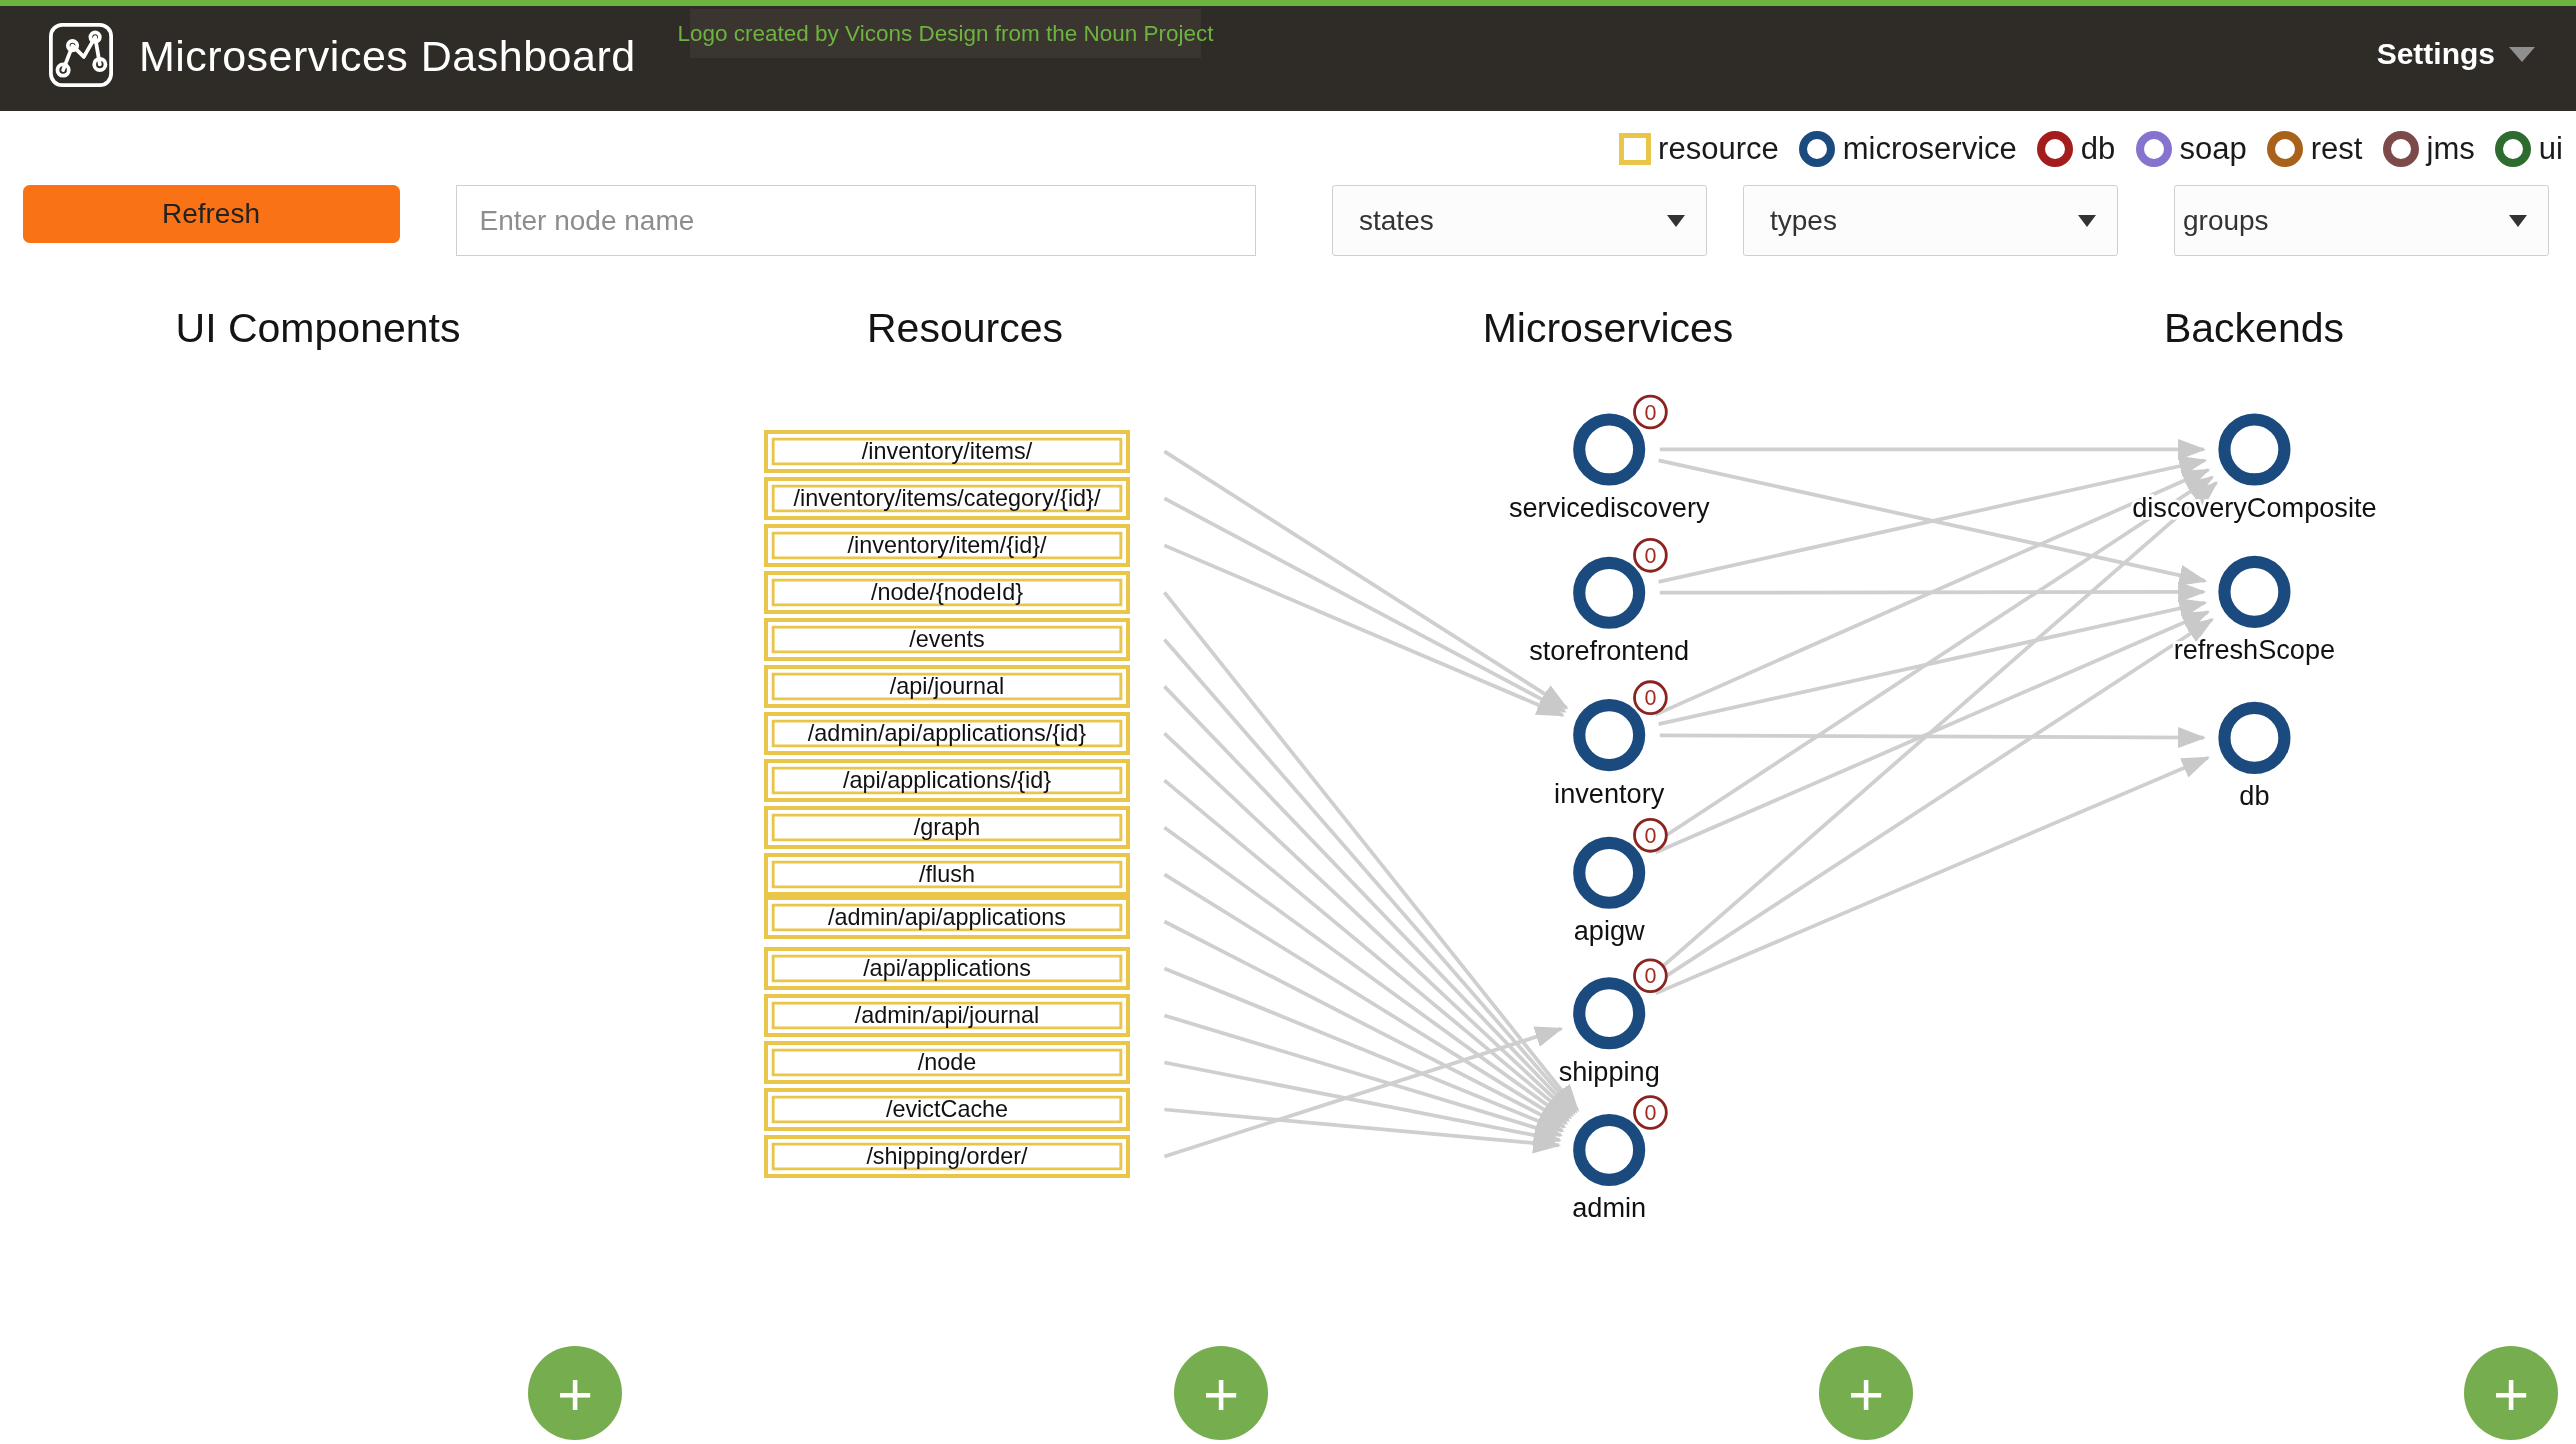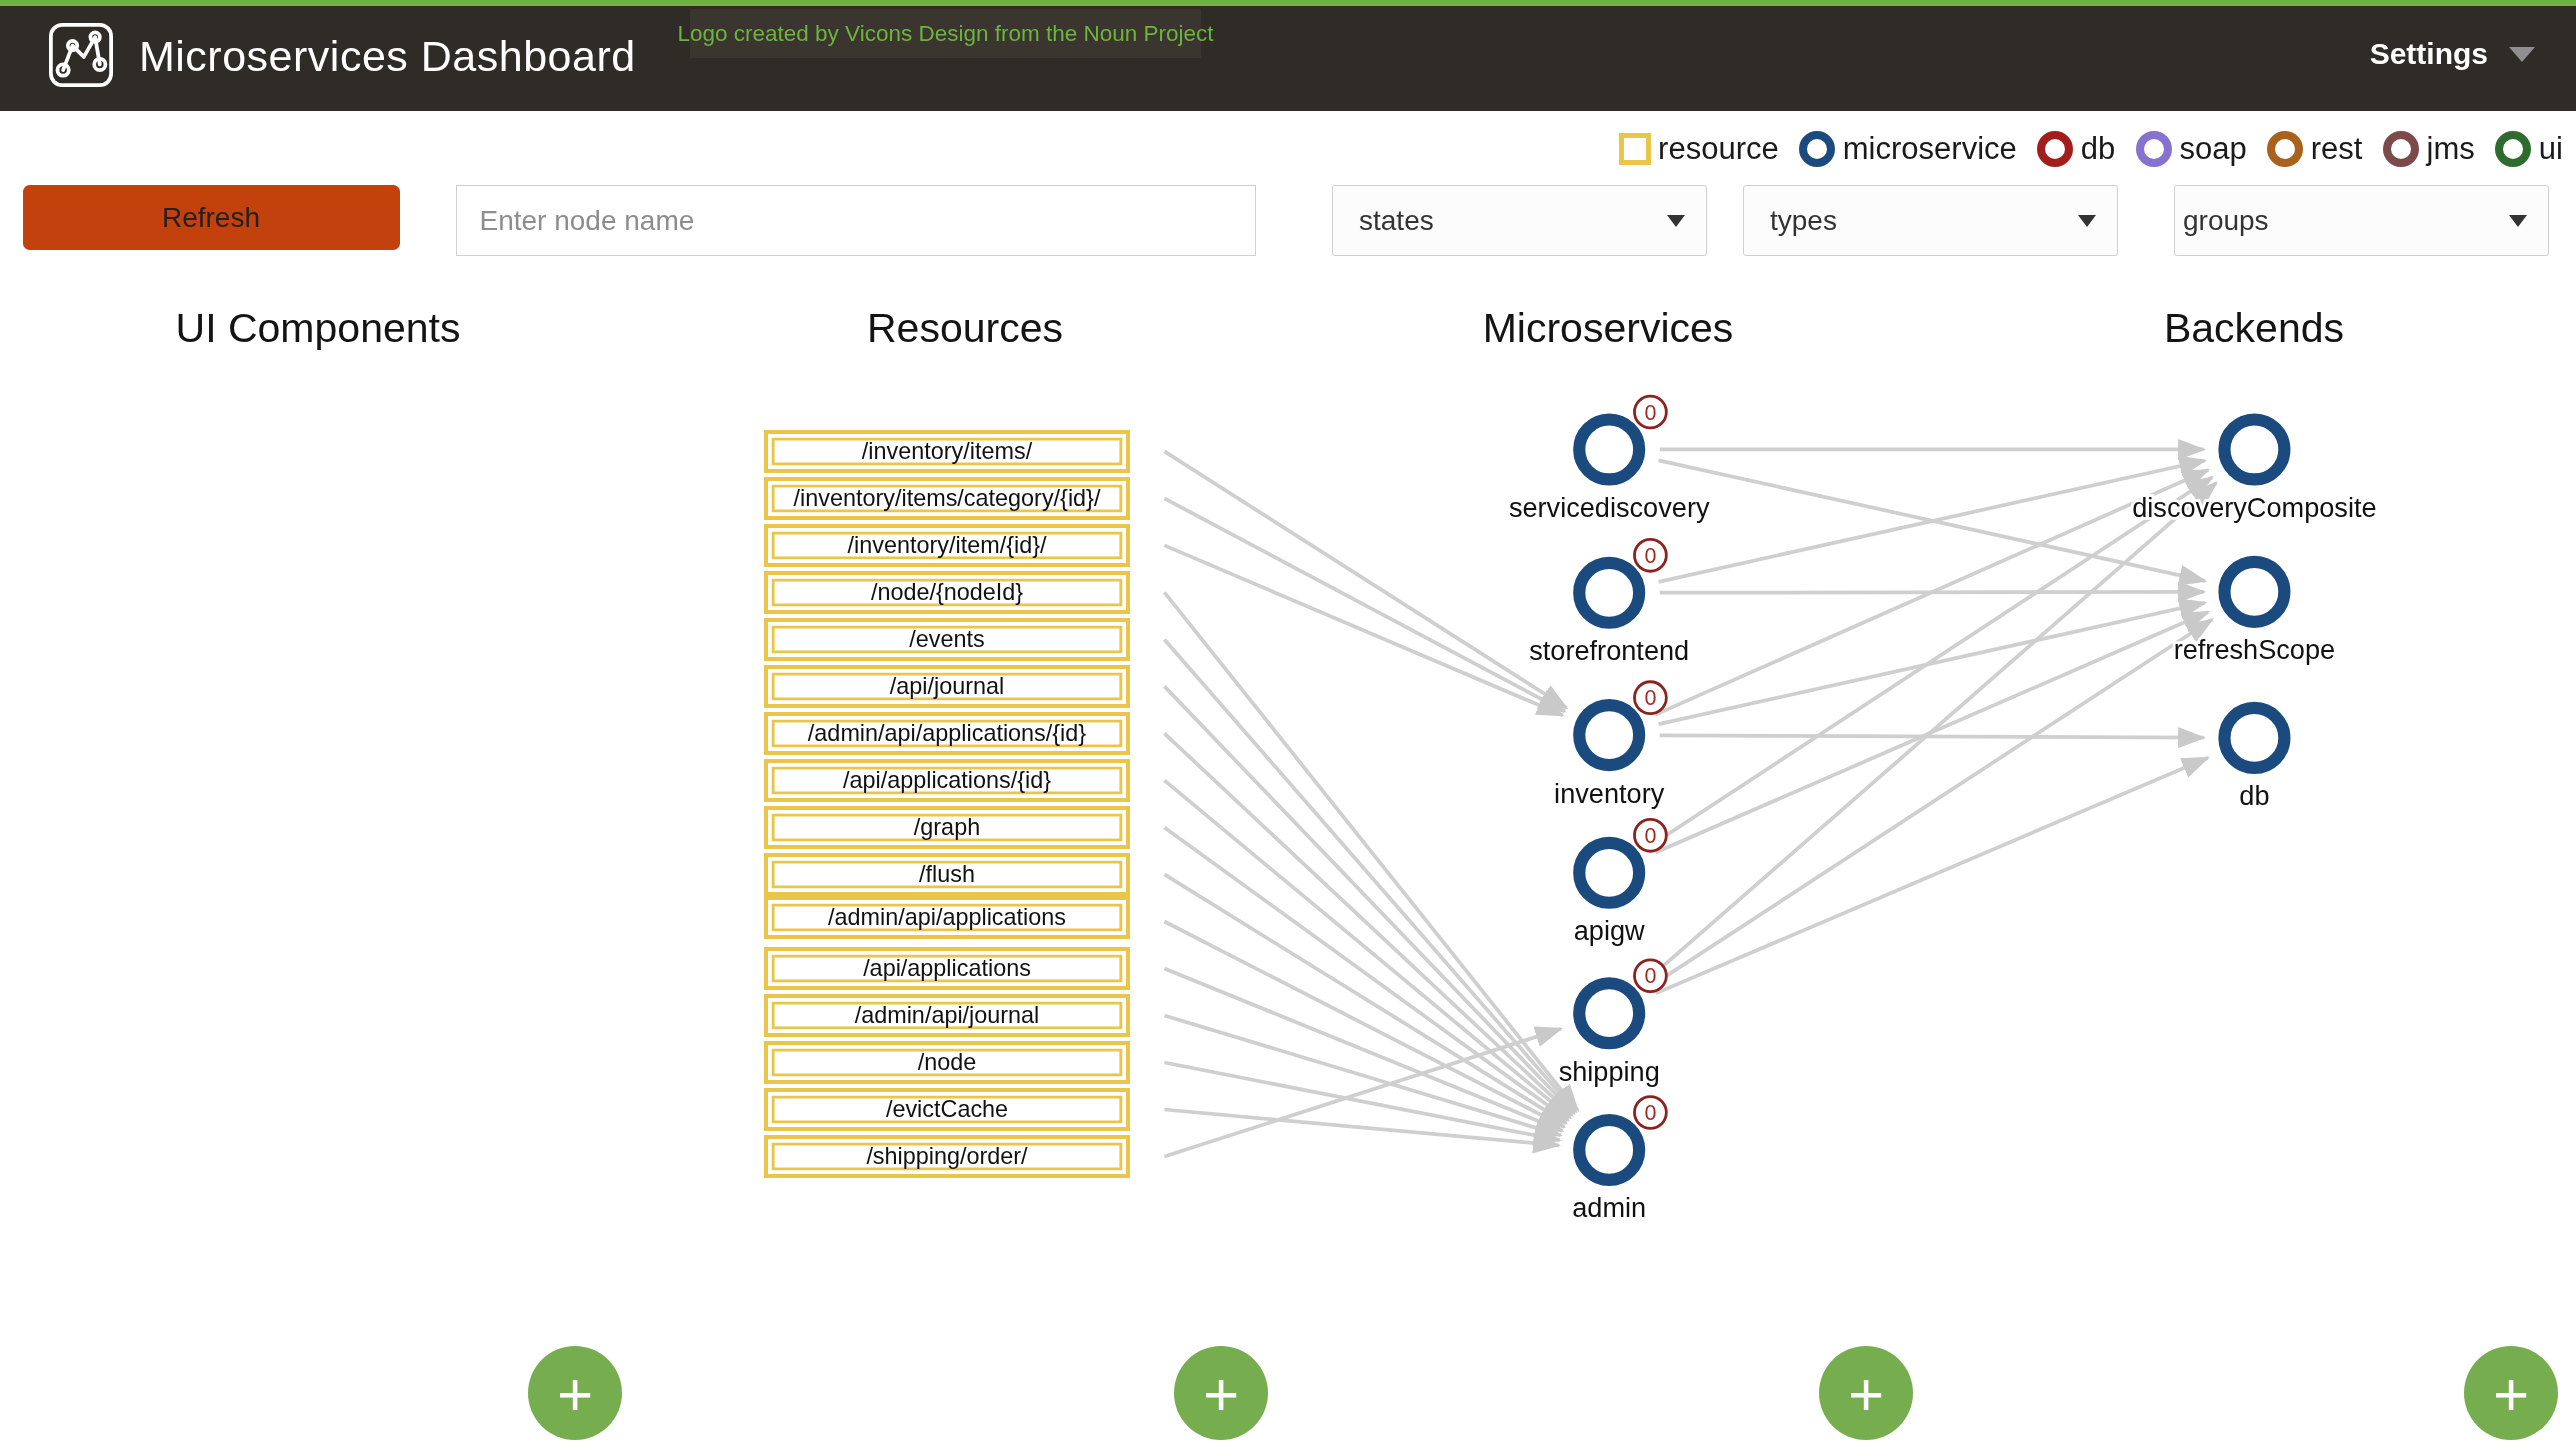--- a/index.html
+++ b/index.html
@@ -9,36 +9,36 @@
 
   
   .header { position:absolute; left:0; top:0; width:2576px; height:111px; background:#2f2b26; }
   .header-strip { position:absolute; left:0; top:0; width:100%; height:5.6px; background:#6db33f; }
   .logo { position:absolute; left:49px; top:22.5px; width:64px; height:64px; }
   .app-title { position:absolute; left:139px; top:32px; color:#ffffff; font-size:43px;
                font-weight:500; letter-spacing:0.5px; white-space:nowrap; }
   .credit { position:absolute; left:690px; top:9.4px; width:511px; height:49px; background:#3a352f;
             color:#6db33f; font-size:22.5px; display:flex; align-items:center; justify-content:center;
             white-space:nowrap; }
-  .settings { position:absolute; right:41px; top:37px; display:flex; align-items:center; gap:21px;
+  .settings { position:absolute; right:41px; top:37px; display:flex; align-items:center; gap:14px;
               cursor:pointer; }
   .settings-label { color:#ffffff; font-size:30px; font-weight:bold; }
   .caret-down { width:0; height:0; border-left:13px solid transparent; border-right:13px solid transparent;
                 border-top:15px solid #8f8f8f; }
 
   
   .legend { position:absolute; top:120px; right:13px; height:58px; display:flex; align-items:center; }
   .legend-item { display:flex; align-items:center; margin-left:20.6px; }
   .legend-swatch { background:#fff; margin-right:7.5px; }
   .legend-swatch.square { width:32px; height:32px; border-style:solid; border-width:5.6px; }
   .legend-swatch.circle { width:36px; height:36px; border-radius:50%; border-style:solid; border-width:8.4px; }
   .legend-label { font-size:31px; color:#1a1a1a; }
 
   
-  .btn-refresh { position:absolute; left:22.5px; top:185px; width:377px; height:65px; background:#c2410c;
+  .btn-refresh { position:absolute; left:22.5px; top:185px; width:377px; height:58px; background:#f97316;
                  border:none; border-radius:6.6px; font-size:28px; color:#222;
                  font-family:"Liberation Sans", sans-serif; cursor:pointer; }
   .node-search { position:absolute; left:456px; top:185px; width:800px; height:71px; background:#fff;
                  border:1.9px solid #cfcfcf; font-size:28px; color:#333; padding:0 22.5px;
                  font-family:"Liberation Sans", sans-serif; }
   .node-search::placeholder { color:#8d8d8d; }
   .filter-select { position:absolute; top:185px; width:375px; height:71px; background:#fcfcfc;
                    border:1.9px solid #cfcfcf; border-radius:2.8px; font-size:28px; color:#333;
                    display:flex; align-items:center; padding:0 26px; cursor:pointer; }
   .filter-select .sel-caret { position:absolute; right:20.6px; top:50%; margin-top:-5.6px; width:0; height:0;

